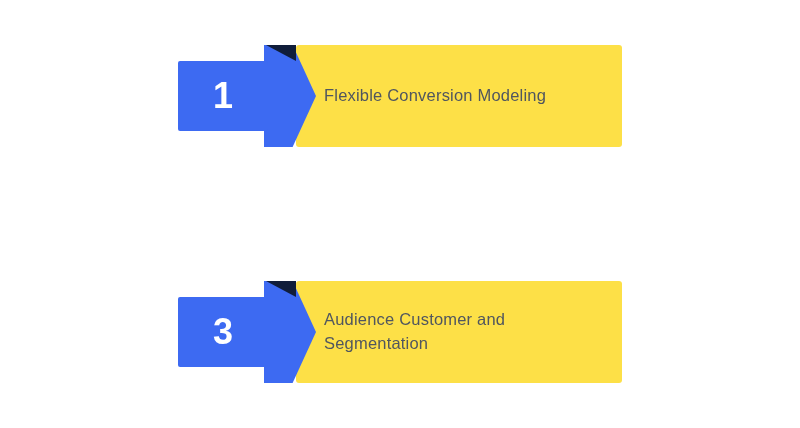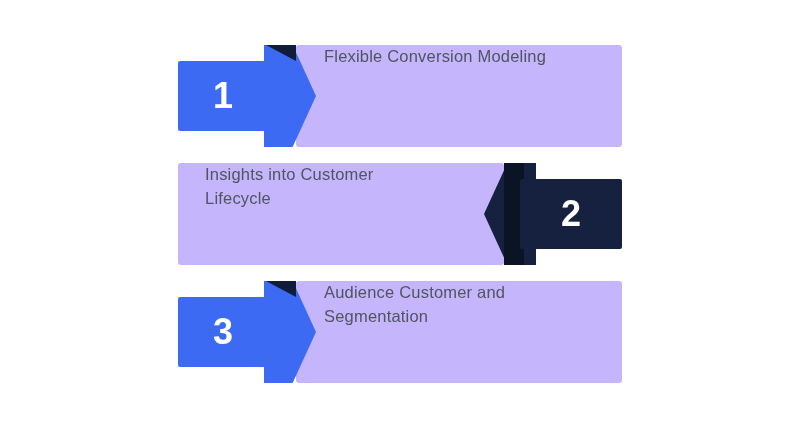--- a/index.html
+++ b/index.html
@@ -11,22 +11,22 @@
     overflow:hidden;
     font-family:"Liberation Sans",sans-serif;
   }
   .row{position:absolute;left:0;width:800px;height:102px;}
   .row.r1{top:45px;}
   .row.r2{top:163px;}
   .row.r3{top:281px;}
 
   .bar{
     position:absolute;top:0;height:102px;width:326px;
-    background:#c4b5fd;border-radius:3px;
-    display:flex;
+    background:#fde047;border-radius:3px;
+    display:flex;align-items:center;
     box-sizing:border-box;
     z-index:1;
   }
   .row-left  .bar{left:296px;padding-left:28px;}
   .row-right .bar{left:178px;padding-left:27px;}
 
   .label{
     color:#50565f;
     font-size:16.5px;
     line-height:1.45;
@@ -75,30 +75,20 @@
     <div class="bar">
       <div class="label">Flexible Conversion Modeling</div>
     </div>
     <div class="tail"></div>
     <div class="fold"></div>
     <div class="numbox">
       <span>1</span>
     </div>
   </div>
 
-  <div class="row r2 row-right narrow">
-    <div class="bar">
-      <div class="label">Insights into Customer Lifecycle</div>
-    </div>
-    <div class="tail"></div>
-    <div class="fold"></div>
-    <div class="numbox">
-      <span>2</span>
-    </div>
-  </div>
 
   <div class="row r3 row-left narrow">
     <div class="bar">
       <div class="label">Audience Customer and Segmentation</div>
     </div>
     <div class="tail"></div>
     <div class="fold"></div>
     <div class="numbox">
       <span>3</span>
     </div>

